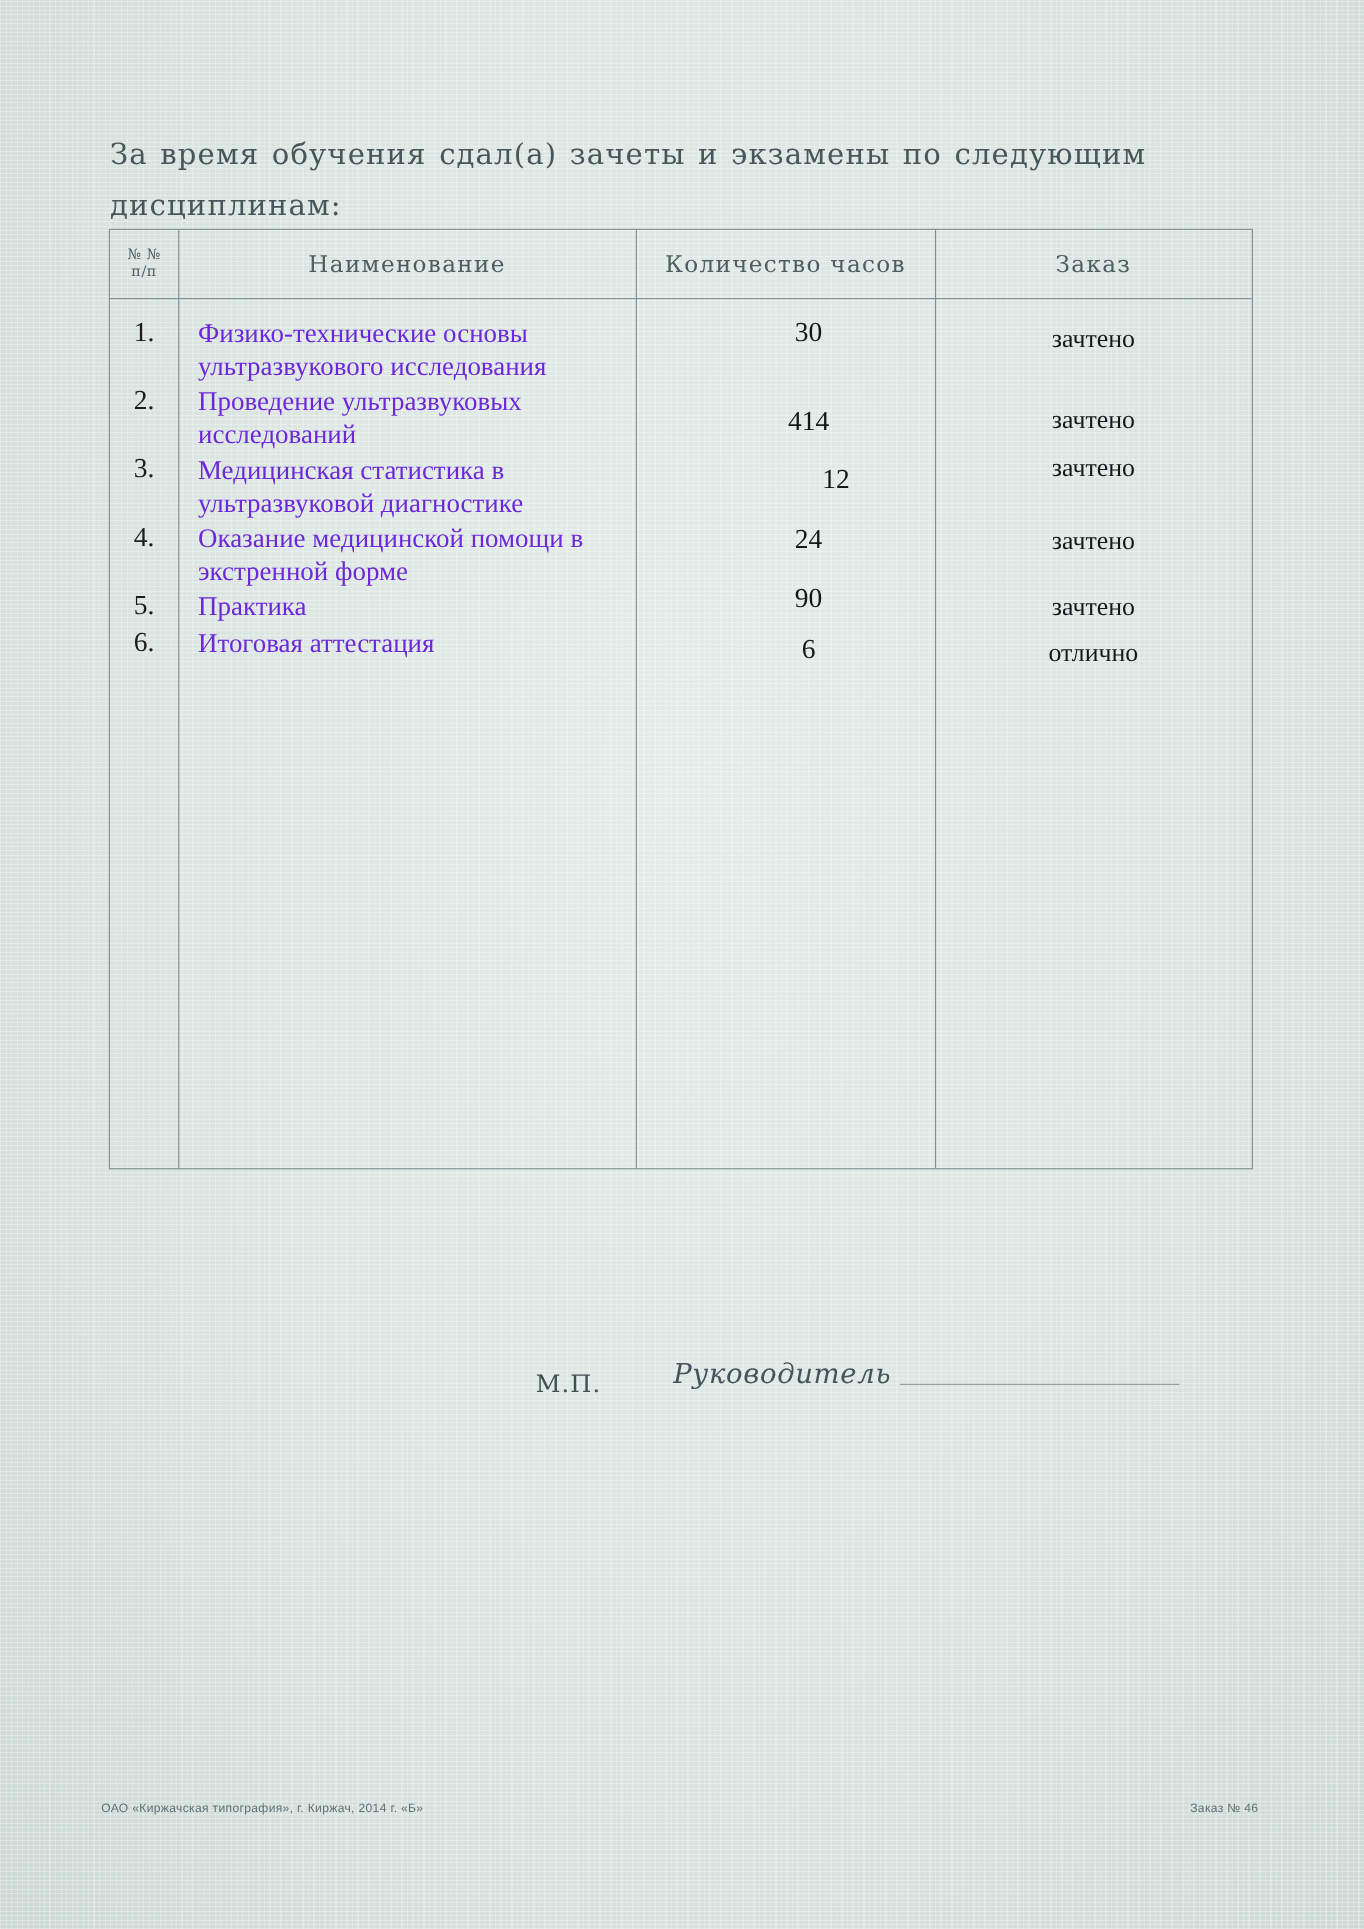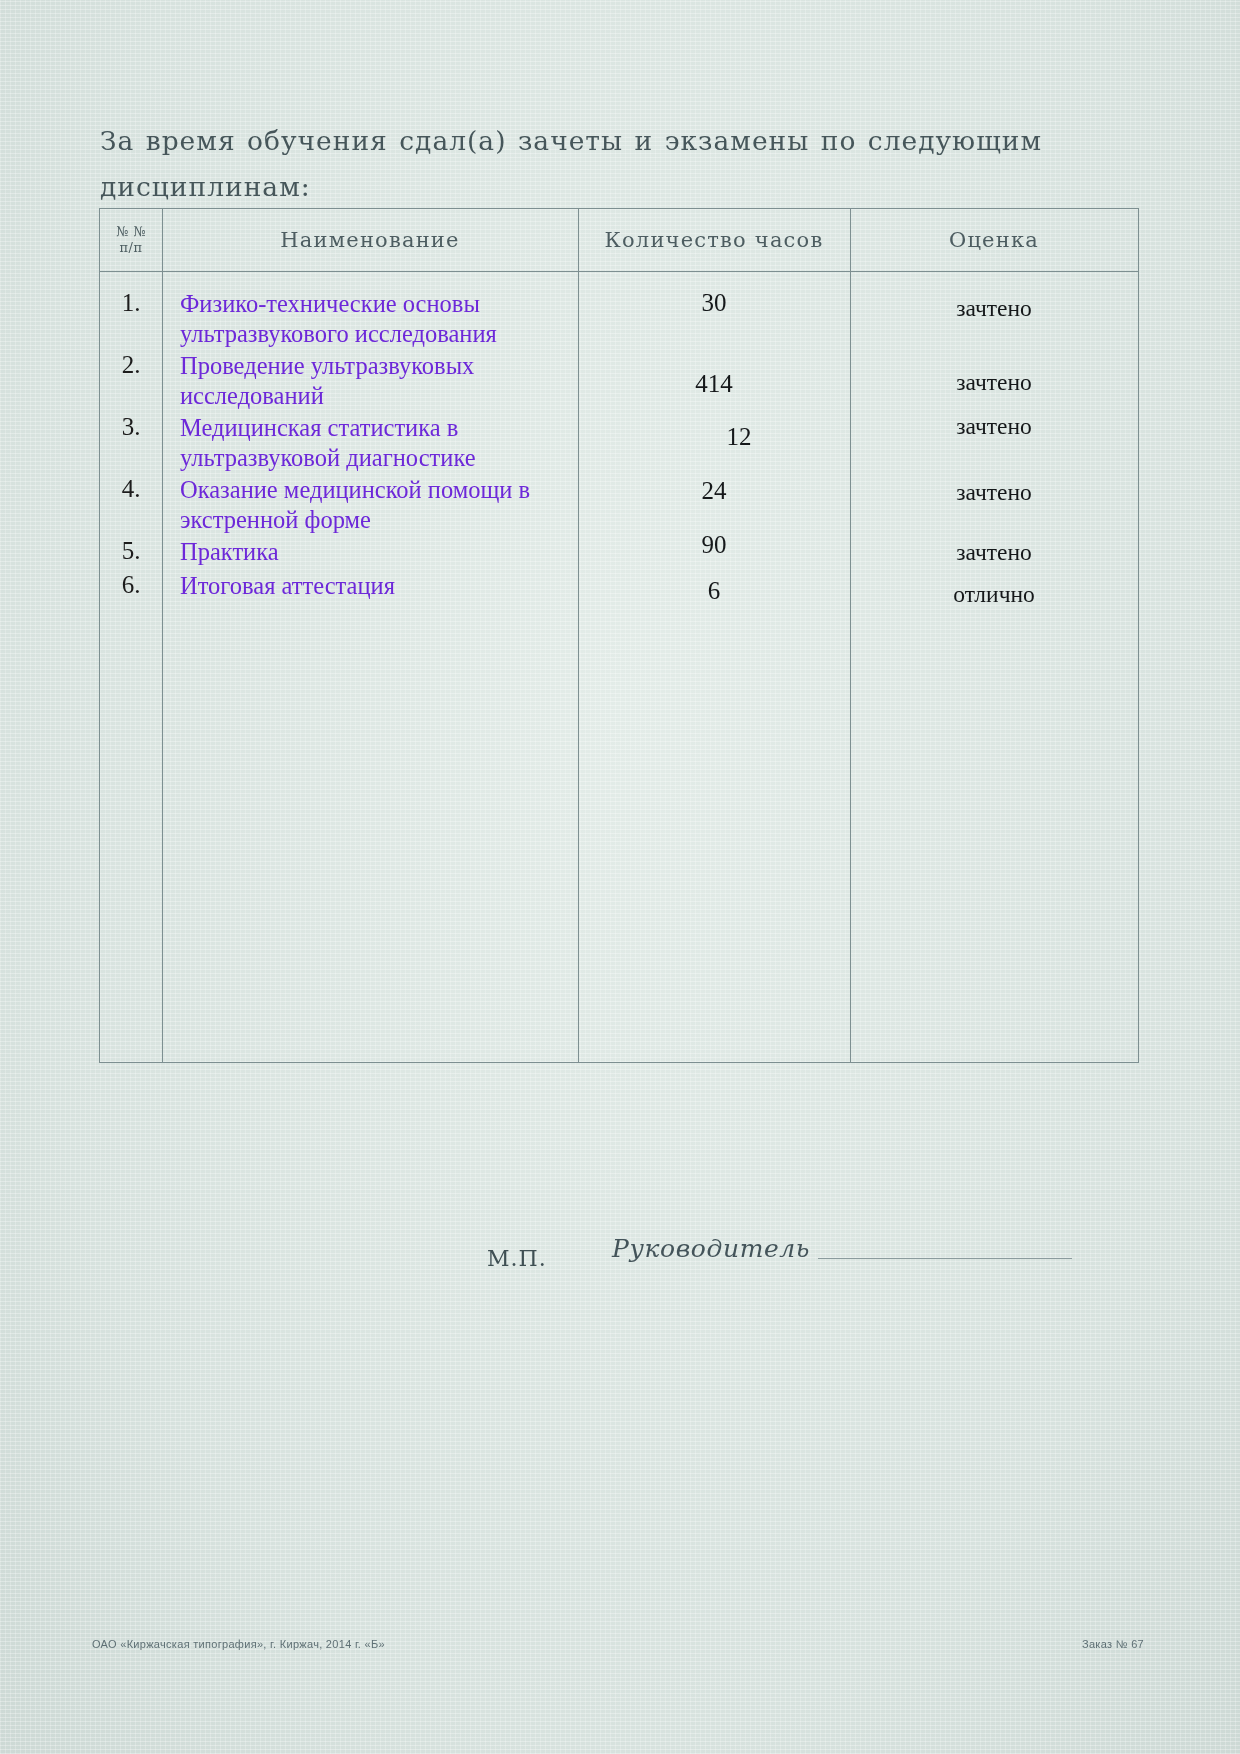--- a/index.html
+++ b/index.html
@@ -122,20 +122,21 @@
     line-height: 1.22;
     color: #6d28d9;
   }
   .cell-hours {
     position: absolute;
     left: 478px;
     width: 272px;
     text-align: center;
     font-size: 25px;
     color: #15181a;
+    padding-left: 21px;
   }
   .cell-mark {
     position: absolute;
     left: 750px;
     width: 288px;
     text-align: center;
     font-size: 23.5px;
     color: #15181a;
   }
 
@@ -243,21 +244,21 @@
       <div class="col-sep sep-1"></div>
       <div class="col-sep sep-2"></div>
       <div class="col-sep sep-3"></div>
 
       <div class="th th-num">
         <span>№ №</span>
         <span>п/п</span>
       </div>
       <div class="th th-name">Наименование</div>
       <div class="th th-hours">Количество часов</div>
-      <div class="th th-mark">Оценка</div>
+      <div class="th th-mark">Заказ</div>
     </div>
 
     <div class="t-body">
       <div class="col-sep sep-1"></div>
       <div class="col-sep sep-2"></div>
       <div class="col-sep sep-3"></div>
 
       <div class="row" style="top:18px;">
         <div class="cell-num">1.</div>
         <div class="cell-name">Физико-технические основы ультразвукового исследования</div>
@@ -306,15 +307,15 @@
   <div class="mp">М.П.</div>
 
   <div class="sign-block">
     <div class="sign-row">
       <span class="sign-label">Руководитель</span>
       <span class="sign-line"></span>
     </div>
   </div>
 
   <div class="footer-left">ОАО «Киржачская типография», г. Киржач, 2014 г. «Б»</div>
-  <div class="footer-right">Заказ № 67</div>
+  <div class="footer-right">Заказ № 46</div>
 
 </div>
 
 </body></html>

